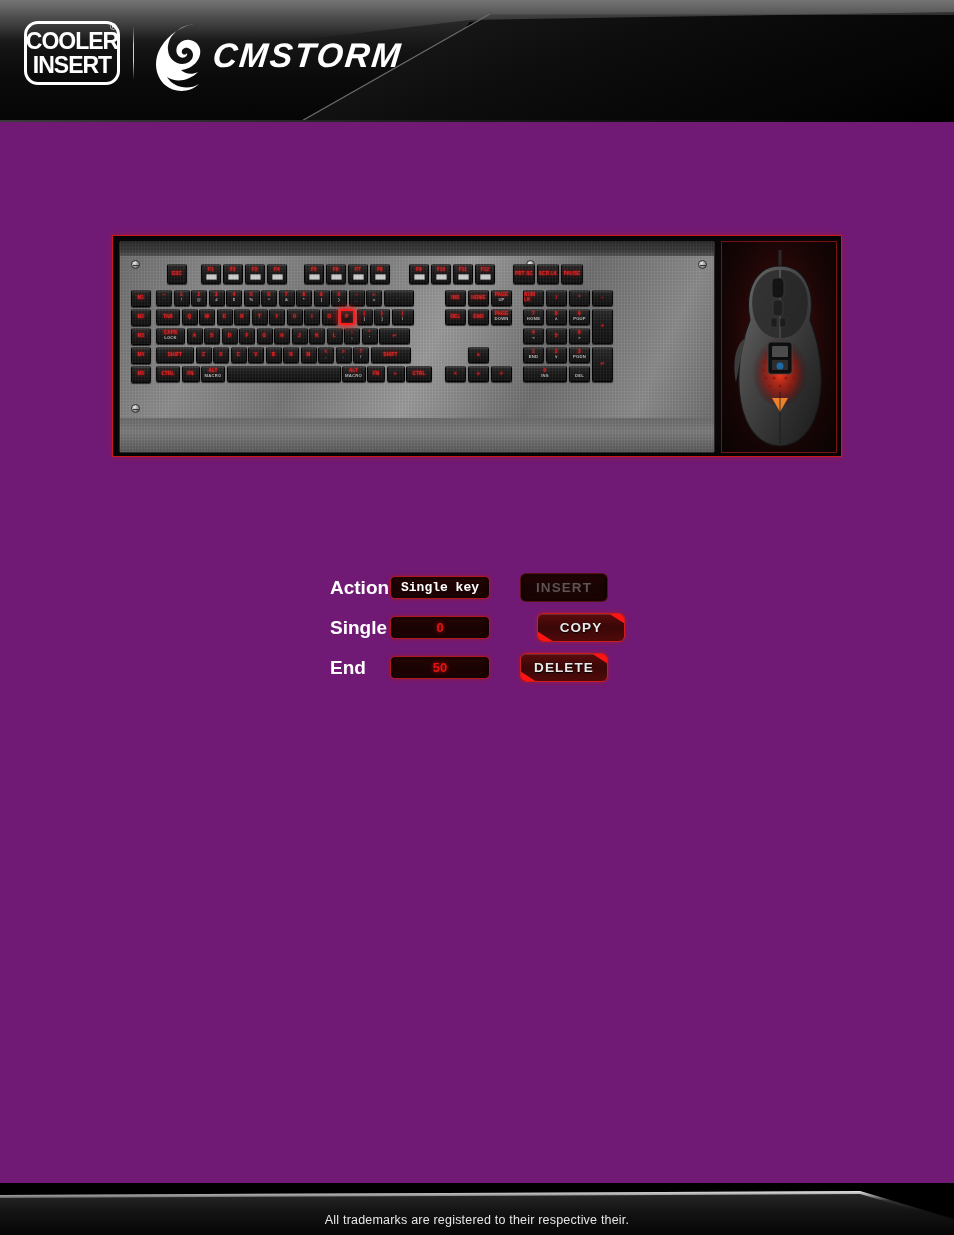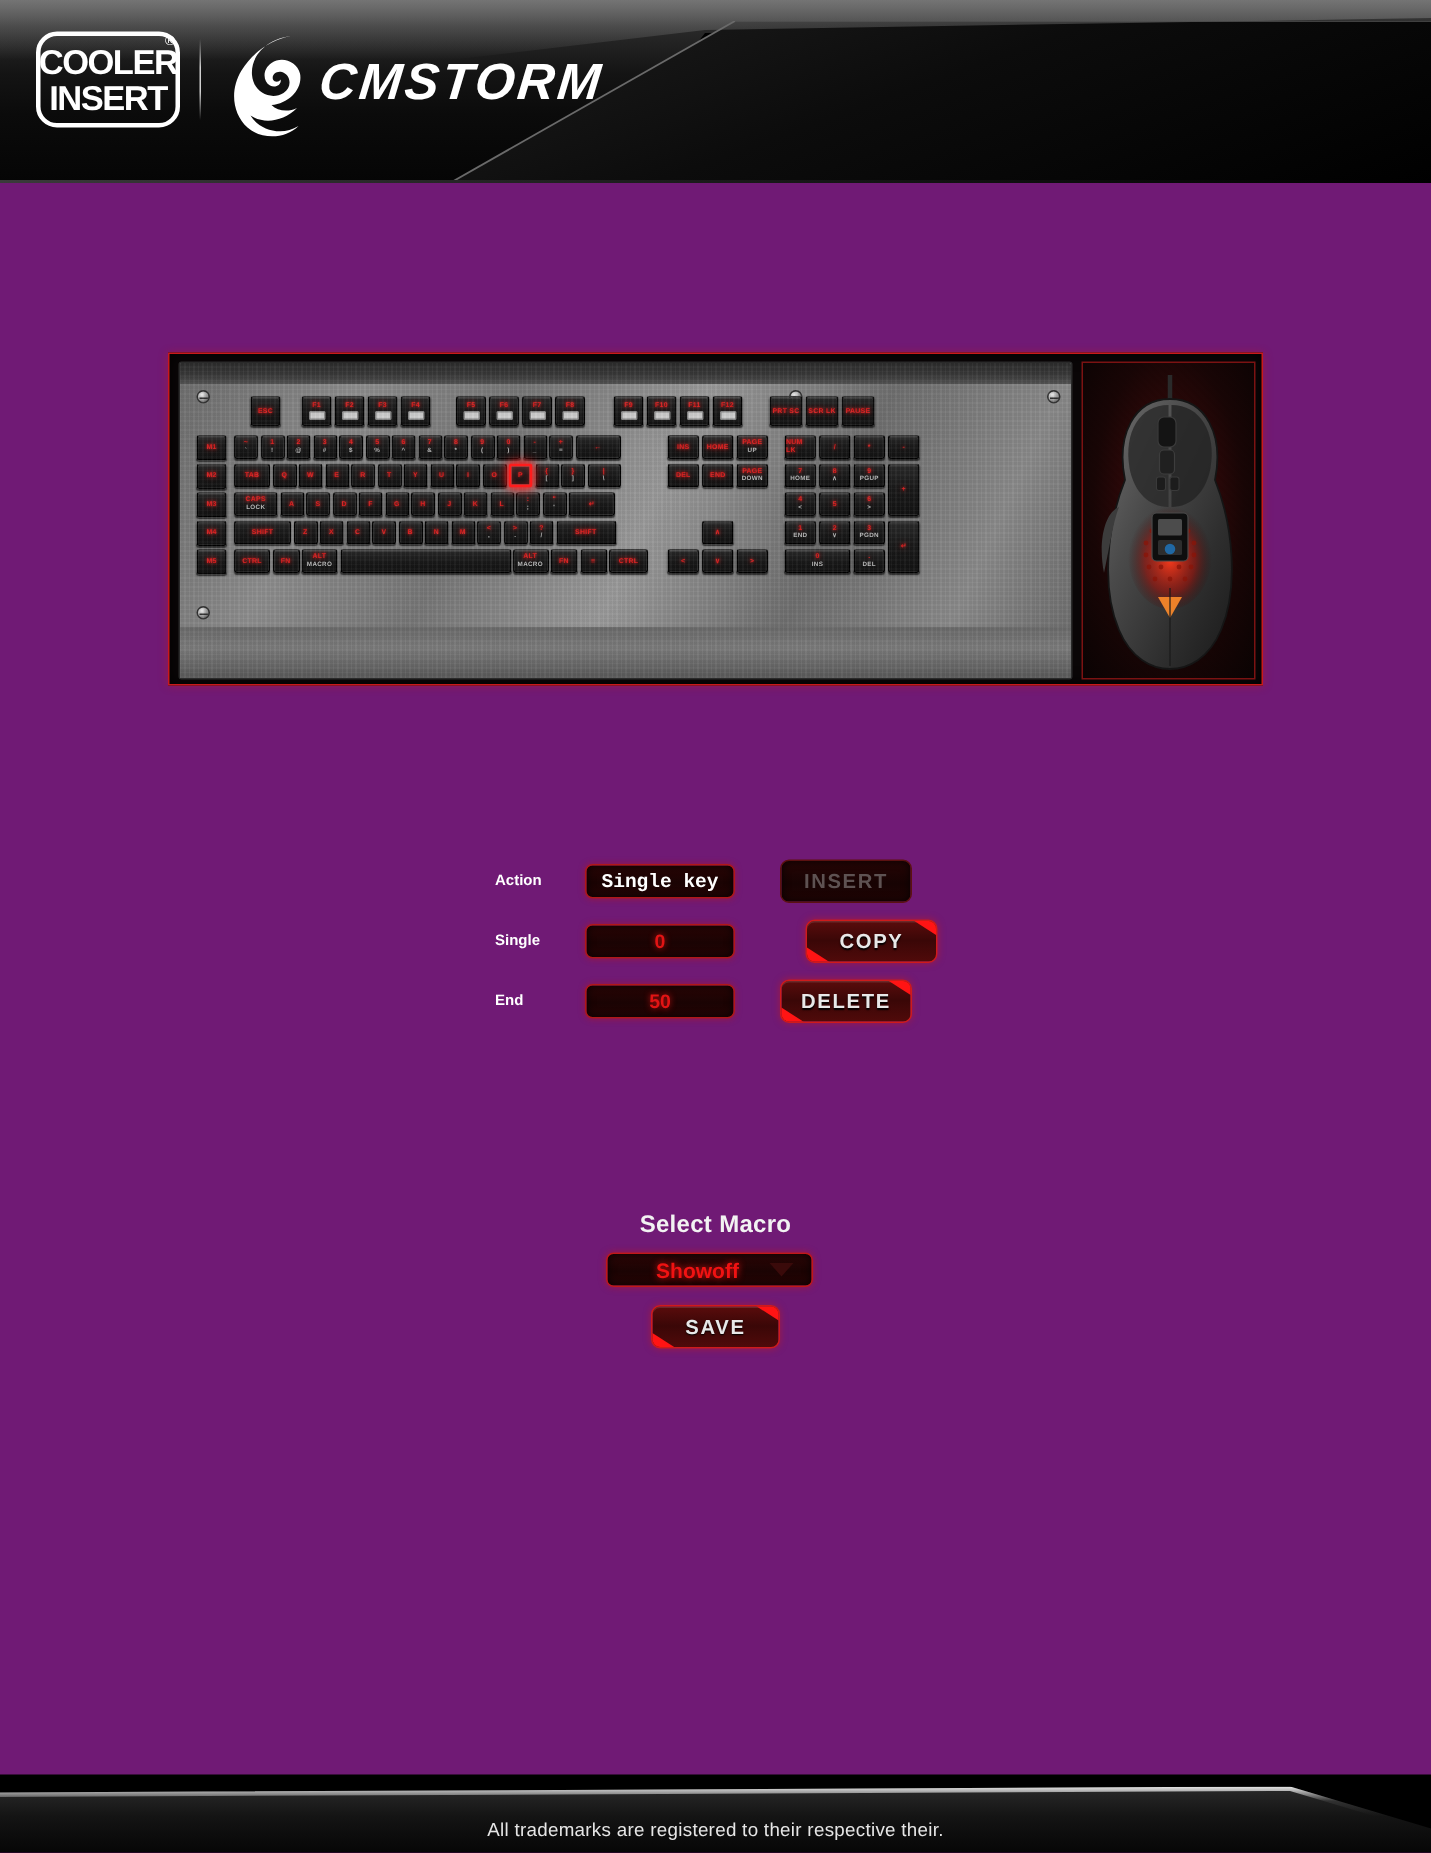--- a/index.html
+++ b/index.html
@@ -133,21 +133,21 @@
   .key.sel {
     border:2px solid #ff1c1c;
     box-shadow: 0 0 5px #ff2020, 0 0 9px rgba(255,0,0,.75), inset 0 0 4px rgba(255,40,40,.45);
     z-index:5;
   }
 
   
   .form-area { position:absolute; left:330px; top:565px; width:290px; height:125px; }
   .frm-row { position:absolute; left:0; display:flex; align-items:center; }
   .frm-label {
-    width:60px; color:#ffffff; font-size:10px; font-weight:700;
+    width:60px; color:#ffffff; font-size:19px; font-weight:700;
     font-family:"Liberation Sans", sans-serif;
   }
   .frm-field {
     width:100px; height:23px; border-radius:5px;
     border:1px solid #b01818;
     background: linear-gradient(180deg,#2a0505 0%, #1a0303 55%, #240404 100%);
     box-shadow: 0 0 4px rgba(190,20,20,.55), inset 0 0 6px rgba(0,0,0,.85);
     display:flex; align-items:center; justify-content:center;
     font-size:13px; font-weight:700;
     font-family:"Liberation Sans", sans-serif;
@@ -721,32 +721,20 @@
       <span class="corner-bl"></span>
       <span class="lbl">COPY</span>
     </div>
     <div class="btn" style="left:190px; top:88px;">
       <span class="corner-tr"></span>
       <span class="corner-bl"></span>
       <span class="lbl">DELETE</span>
     </div>
   </div>
 
-  <div class="macro-area">
-    <div class="macro-title">Select Macro</div>
-    <div class="macro-select">
-      <span class="val">Showoff</span>
-      <span class="arrow"></span>
-    </div>
-    <div class="btn save-btn">
-      <span class="corner-tr"></span>
-      <span class="corner-bl"></span>
-      <span class="lbl">SAVE</span>
-    </div>
-  </div>
 
   <div class="footer">
     <div class="ftr-shape"></div>
     <div class="ftr-edge"></div>
     <div class="ftr-text">All trademarks are registered to their respective their.</div>
   </div>
 
 </div>
 
 </body></html>

